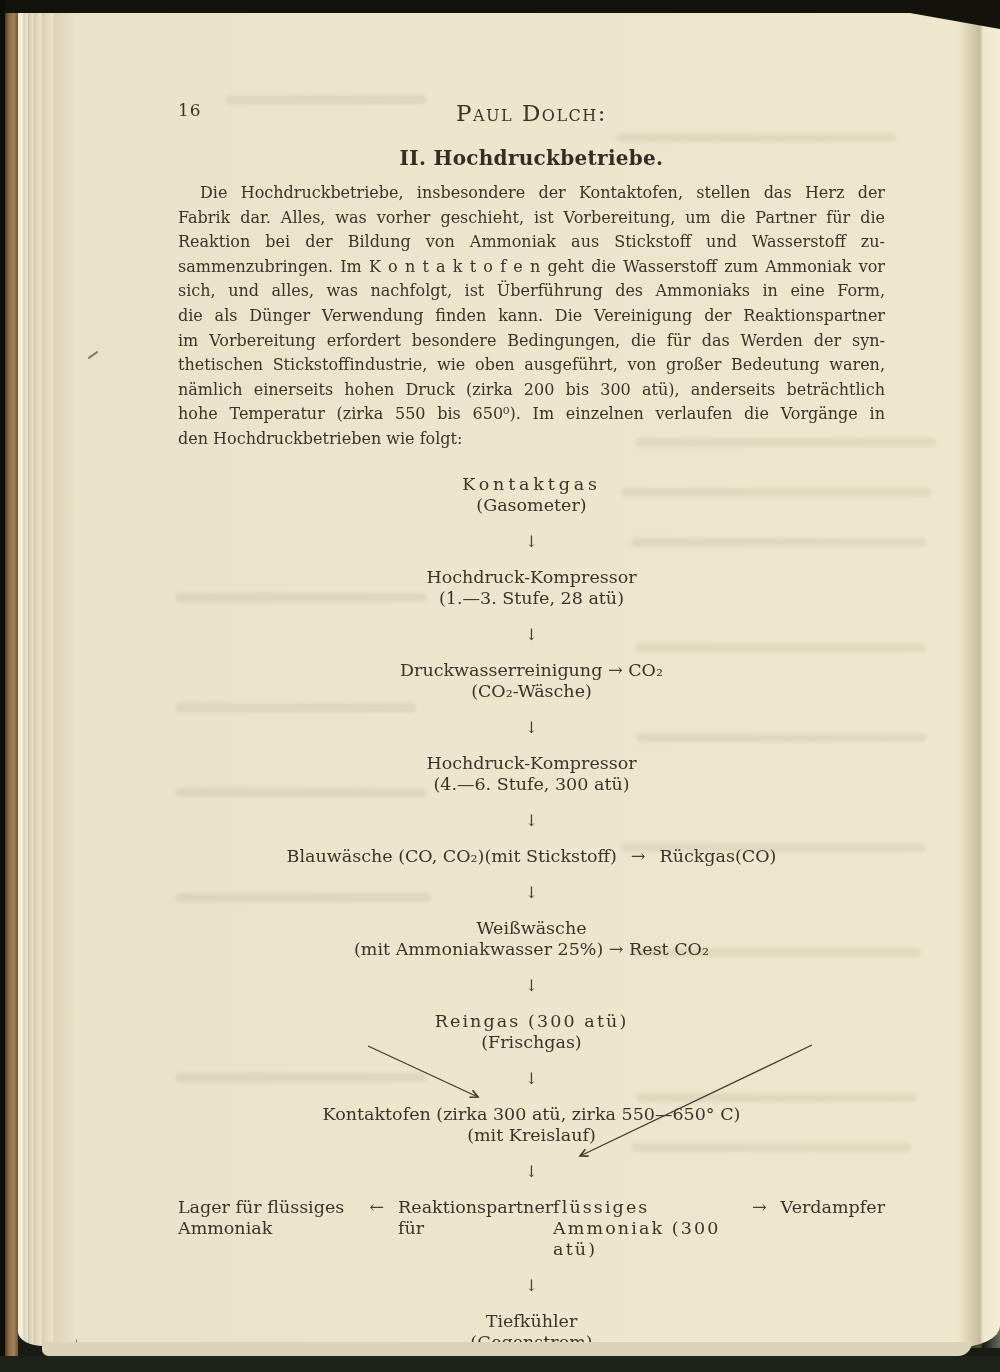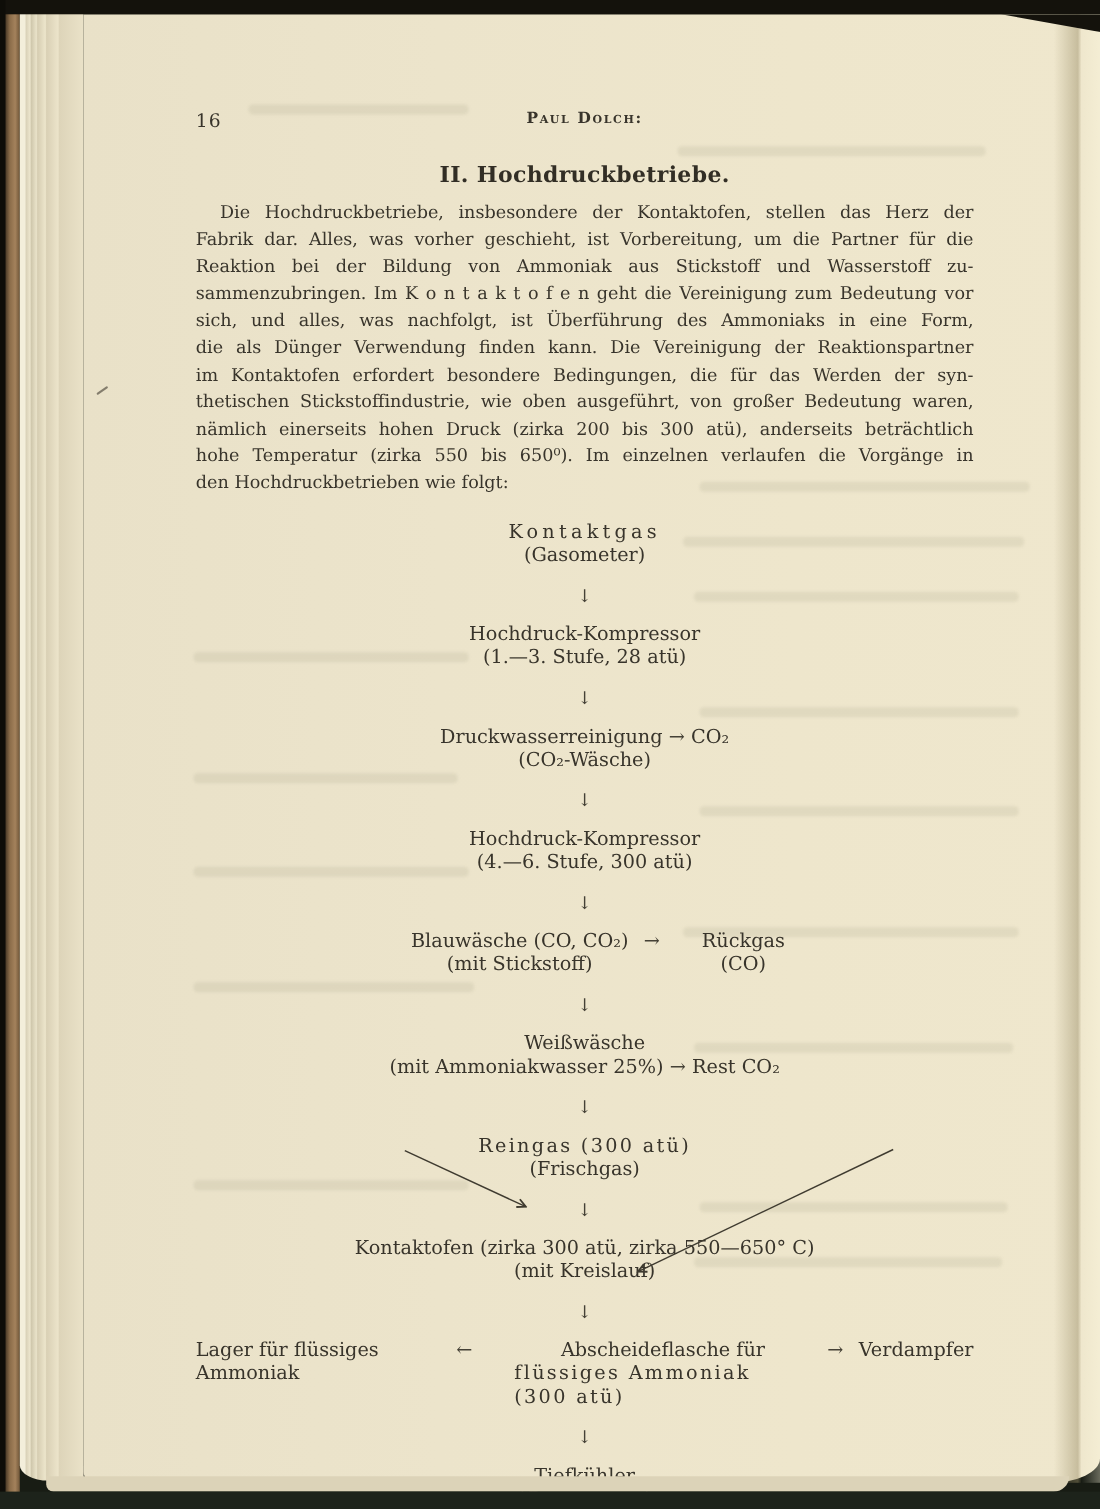--- a/index.html
+++ b/index.html
@@ -34,36 +34,36 @@
   .bottom-bar{position:absolute;left:0;top:1356px;width:1000px;height:16px;background:#1d231b;}
   .corner-notch{position:absolute;right:0;top:13px;width:90px;height:16px;background:#14120c;
     clip-path:polygon(0 0,100% 0,100% 100%);}
   
   .ghost{position:absolute;height:9px;border-radius:4px;background:rgba(108,112,80,.10);filter:blur(1.6px);}
   
   .content{position:absolute;left:102px;top:0;width:707px;}
   .head-row{position:relative;height:22px;margin-top:87px;}
   .page-num{position:absolute;left:0;top:0;font-size:17px;letter-spacing:1px;}
   .running-head{position:absolute;left:0;right:0;top:0;text-align:center;
-    font-variant:small-caps;font-size:14px;letter-spacing:1.5px;font-weight:bold;}
+    font-variant:small-caps;font-size:23px;letter-spacing:1.5px;}
   .title{margin-top:24px;text-align:center;font-size:20px;font-weight:bold;letter-spacing:.3px;color:#322e25;}
   .para{margin-top:11px;font-size:16px;line-height:24.6px;}
   .para .pline{text-align:justify;text-align-last:justify;white-space:normal;}
   .para .pline.first{text-indent:22px;}
   .para .pline.last{text-align:left;text-align-last:left;}
   
   .flow{margin-top:22px;display:flex;flex-direction:column;align-items:center;row-gap:12px;
     font-size:17.5px;line-height:21px;}
   .fnode{text-align:center;}
   .farrow{height:27px;display:flex;align-items:center;justify-content:center;
     font-size:16px;color:#454136;}
   .sperr{letter-spacing:.22em;}
   .sperr-light{letter-spacing:.12em;}
   .hrow{display:flex;align-items:flex-start;column-gap:14px;}
-  .hcol{display:flex;flex-direction:column;align-items:center;margin-left:24px;}
+  .hcol{display:flex;flex-direction:row;align-items:flex-start;}
   .harrow{line-height:21px;color:#454136;}
   .diag-overlay{position:absolute;left:0;top:0;width:1000px;height:1372px;pointer-events:none;}
   .margin-mark{position:absolute;left:87px;top:349px;width:12px;height:2px;background:#6a6456;
     transform:rotate(-35deg);border-radius:2px;opacity:.8;}
 </style>
 </head>
 <body>
 
 <div class="scan">
 
@@ -96,24 +96,24 @@
         <span class="page-num">16</span>
         <span class="running-head">Paul Dolch:</span>
       </div>
 
       <div class="title">II. Hochdruckbetriebe.</div>
 
       <div class="para">
         <div class="pline first">Die Hochdruckbetriebe, insbesondere der Kontaktofen, stellen das Herz der</div>
         <div class="pline">Fabrik dar. Alles, was vorher geschieht, ist Vorbereitung, um die Partner für die</div>
         <div class="pline">Reaktion bei der Bildung von Ammoniak aus Stickstoff und Wasserstoff zu-</div>
-        <div class="pline">sammenzubringen. Im K o n t a k t o f e n geht die Vereinigung zum Bedeutung vor</div>
+        <div class="pline">sammenzubringen. Im K o n t a k t o f e n geht die Wasserstoff zum Ammoniak vor</div>
         <div class="pline">sich, und alles, was nachfolgt, ist Überführung des Ammoniaks in eine Form,</div>
         <div class="pline">die als Dünger Verwendung finden kann. Die Vereinigung der Reaktionspartner</div>
-        <div class="pline">im Kontaktofen erfordert besondere Bedingungen, die für das Werden der syn-</div>
+        <div class="pline">im Vorbereitung erfordert besondere Bedingungen, die für das Werden der syn-</div>
         <div class="pline">thetischen Stickstoffindustrie, wie oben ausgeführt, von großer Bedeutung waren,</div>
         <div class="pline">nämlich einerseits hohen Druck (zirka 200 bis 300 atü), anderseits beträchtlich</div>
         <div class="pline">hohe Temperatur (zirka 550 bis 650⁰). Im einzelnen verlaufen die Vorgänge in</div>
         <div class="pline last">den Hochdruckbetrieben wie folgt:</div>
       </div>
 
       <div class="flow">
 
         <div class="fnode">
           <div class="sperr">Kontaktgas</div>
@@ -175,21 +175,21 @@
         <div class="fnode">
           <div>Kontaktofen (zirka 300 atü, zirka 550—650° C)</div>
           <div>(mit Kreislauf)</div>
         </div>
         <div class="farrow">↓</div>
 
         <div class="hrow">
           <div>Lager für flüssiges Ammoniak</div>
           <div class="harrow">←</div>
           <div class="hcol">
-            <div>Abscheideflasche für</div>
+            <div>Reaktionspartner für</div>
             <div class="sperr-light">flüssiges Ammoniak (300 atü)</div>
           </div>
           <div class="harrow">→</div>
           <div>Verdampfer</div>
         </div>
         <div class="farrow">↓</div>
 
         <div class="fnode">
           <div>Tiefkühler</div>
           <div>(Gegenstrom)</div>

